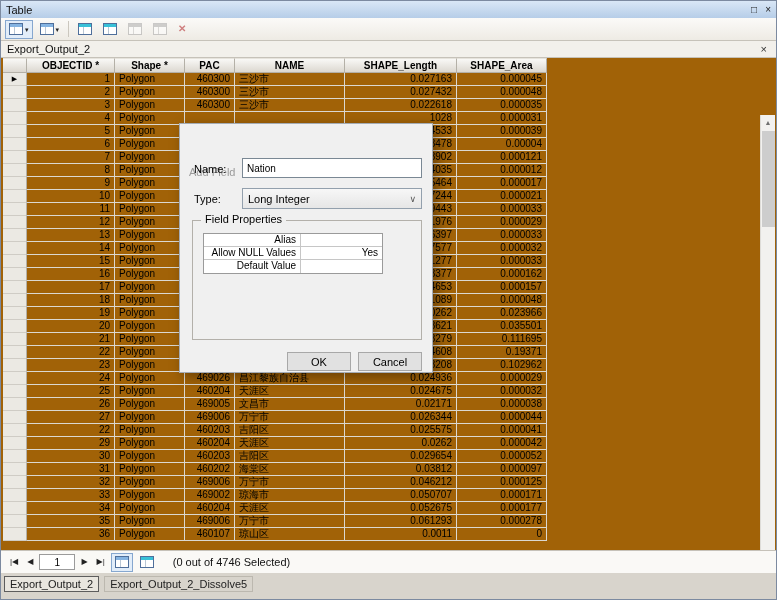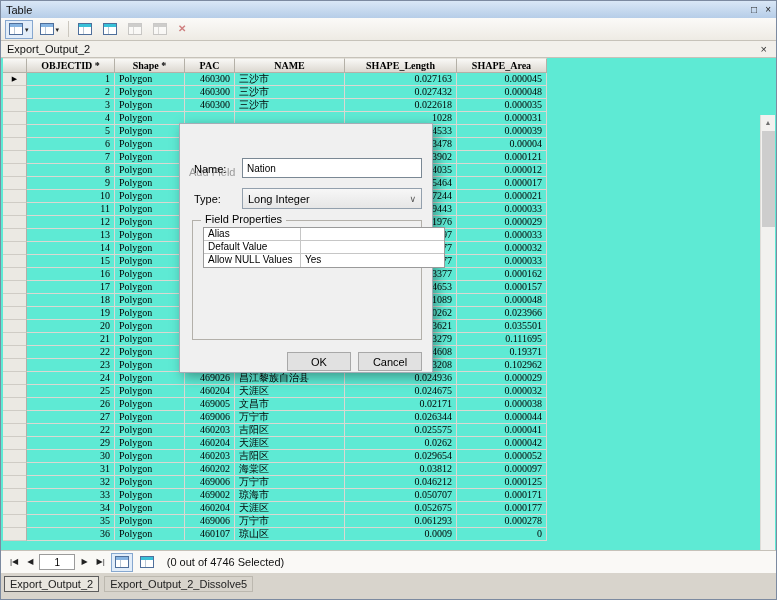--- a/index.html
+++ b/index.html
@@ -23,58 +23,58 @@
   .tbl-icon.hl::before{background:#39c1d8;}
   .tbl-icon.gray{border-color:#a9a59c;opacity:.55;filter:grayscale(1);}
   .xicon{font-size:10px;font-weight:bold;color:#c2595a;opacity:.75;line-height:1;}
   .tb-sep{width:1px;height:16px;background:#cbc7be;margin:0 2px;}
 
   
   .sheetbar{position:absolute;top:40px;left:0;right:0;height:17px;background:#f2f0eb;border-bottom:1px solid #c6c2b9;display:flex;align-items:center;padding:0 6px;font-size:11px;color:#111;}
   .sheet-close{margin-left:auto;font-size:11px;color:#333;padding:0 3px;}
 
   
-  .table-area{position:absolute;top:57px;left:0;right:0;height:492px;background:#5eead4;overflow:hidden;font-family:Liberation Serif, serif;}
+  .table-area{position:absolute;top:57px;left:0;right:0;height:492px;background:#a16207;overflow:hidden;}
   .grid{position:absolute;top:0;left:2px;}
   .hrow{display:flex;height:15px;}
   .hcell{background:linear-gradient(#f9f8f6,#dcd8d0);border-right:1px solid #b4b0a7;border-bottom:1px solid #b4b0a7;border-top:1px solid #e6e3dc;font-size:10px;font-weight:bold;display:flex;align-items:center;justify-content:center;white-space:nowrap;overflow:hidden;color:#000;}
   .row{display:flex;height:13px;}
   .cell{font-size:10px;line-height:12px;border-right:1px solid #dbd8d1;border-bottom:1px solid #dbd8d1;padding:0 4px;white-space:nowrap;overflow:hidden;color:#000;}
   .cell.sel{background:#ebe9e3;border-right:1px solid #b4b0a7;border-bottom:1px solid #cfccc5;display:flex;align-items:center;justify-content:center;padding:0;font-size:7px;color:#000;}
   .num{text-align:right;}
   .c0{width:24px;}.c1{width:88px;}.c2{width:70px;}.c3{width:50px;}.c4{width:110px;}.c5{width:112px;}.c6{width:90px;}
 
   
   .vscroll{position:absolute;top:57px;right:1px;width:15px;height:492px;background:#f2f1ef;border-left:1px solid #dedcd8;}
   .varrow{height:15px;display:flex;align-items:center;justify-content:center;font-size:7px;color:#6f6f6f;background:#f2f1ef;}
   .vthumb{position:absolute;top:16px;left:1px;width:13px;height:96px;background:#cdcdcd;}
 
   
   .recordnav{position:absolute;top:549px;left:0;right:0;height:23px;background:#faf9f6;border-top:1px solid #c6c2b9;display:flex;align-items:center;padding:0 6px;font-size:11px;color:#111;gap:3px;}
   .nav-btn{font-size:8px;color:#222;padding:1px 3px;line-height:1;}
   .rec-input{width:36px;height:16px;border:1px solid #9b9b9b;font-size:10px;text-align:center;font-family:"Liberation Sans",sans-serif;}
-  .nav-status{margin-left:6px;}
+  .nav-status{margin-left:12px;}
 
   
   .bottomtabs{position:absolute;top:572px;left:0;right:0;height:28px;background:#d8d4cc;display:flex;align-items:flex-start;padding:3px 3px;gap:5px;font-size:11px;color:#222;}
   .btab{padding:1px 5px;border:1px solid transparent;white-space:nowrap;}
   .btab.active{border:1px solid #5d5d5d;background:#e9e6df;}
   .btab:not(.active){border:1px solid #bcb8af;}
 
   
   .dialog{position:absolute;left:178px;top:122px;width:254px;height:250px;background:#f0f0f0;border:1px solid #a4acb6;box-shadow:4px 4px 12px rgba(0,0,0,.35);font-size:11px;z-index:50;}
   .dlg-title{position:absolute;top:0;left:0;right:0;height:24px;display:flex;align-items:center;padding:0 9px;color:#9a9a9a;margin-top:36px;}
   .dlg-close{margin-left:auto;color:#8b8b8b;font-size:13px;padding:0 4px;}
   .dlg-label{position:absolute;left:14px;color:#000;text-align:right;}
   .dlg-input{position:absolute;left:62px;top:34px;width:180px;height:20px;border:1px solid #7a8894;background:#fff;font-size:10px;padding:0 4px;font-family:"Liberation Sans",sans-serif;}
   .dlg-combo{position:absolute;left:62px;top:64px;width:180px;height:21px;border:1px solid #93a0ad;background:linear-gradient(#f7f7f7,#e6e6e6);display:flex;align-items:center;padding:0 5px;color:#000;}
   .combo-arrow{margin-left:auto;font-size:9px;color:#555;}
   .groupbox{position:absolute;left:12px;top:96px;width:230px;height:120px;border:1px solid #b3b0aa;}
   .group-label{position:absolute;top:-8px;left:8px;background:#f0f0f0;padding:0 4px;color:#000;}
-  .ptable{position:absolute;left:10px;top:6px;width:242px;border:1px solid #9a9a9a;background:#fff;}
+  .ptable{position:absolute;left:10px;top:12px;width:180px;border:1px solid #9a9a9a;background:#fff;text-align:right;}
   .prow{display:flex;height:13px;border-bottom:1px solid #c6c6c6;}
   .prow:last-child{border-bottom:none;}
   .pcell{font-size:10px;line-height:12px;padding:0 4px;white-space:nowrap;overflow:hidden;color:#000;}
   .pname{width:97px;border-right:1px solid #c6c6c6;}
   .pval{flex:1;}
   .dlg-btn{position:absolute;top:228px;width:64px;height:19px;background:#e1e1e1;border:1px solid #a8a8a8;font-size:11px;display:flex;align-items:center;justify-content:center;color:#000;}
   .btn-ok{left:107px;}
   .btn-cancel{left:178px;}
 </style>
 </head>
@@ -448,21 +448,21 @@
             <div class="cell c4">万宁市</div>
             <div class="cell c5 num">0.061293</div>
             <div class="cell c6 num">0.000278</div>
           </div>
           <div class="row">
             <div class="cell c0 sel"></div>
             <div class="cell c1 num">36</div>
             <div class="cell c2">Polygon</div>
             <div class="cell c3 num">460107</div>
             <div class="cell c4">琼山区</div>
-            <div class="cell c5 num">0.0009</div>
+            <div class="cell c5 num">0.0011</div>
             <div class="cell c6 num">0</div>
           </div>
         </div>
     </div>
     <div class="vscroll">
       <div class="varrow">▲</div>
       <div class="vthumb"></div>
 
     </div>
   </div>
@@ -500,26 +500,26 @@
       <span class="combo-arrow">∨</span>
     </div>
     <div class="groupbox">
       <span class="group-label">Field Properties</span>
       <div class="ptable">
           <div class="prow">
             <div class="pcell pname">Alias</div>
             <div class="pcell pval"></div>
           </div>
           <div class="prow">
+            <div class="pcell pname">Allow NULL Values</div>
+            <div class="pcell pval">Yes</div>
+          </div>
+          <div class="prow">
             <div class="pcell pname">Default Value</div>
             <div class="pcell pval"></div>
-          </div>
-          <div class="prow">
-            <div class="pcell pname">Allow NULL Values</div>
-            <div class="pcell pval">Yes</div>
           </div>
         </div>
     </div>
     <div class="dlg-btn btn-ok">OK</div>
     <div class="dlg-btn btn-cancel">Cancel</div>
   </div>
 
 </div>
 
 </body></html>

